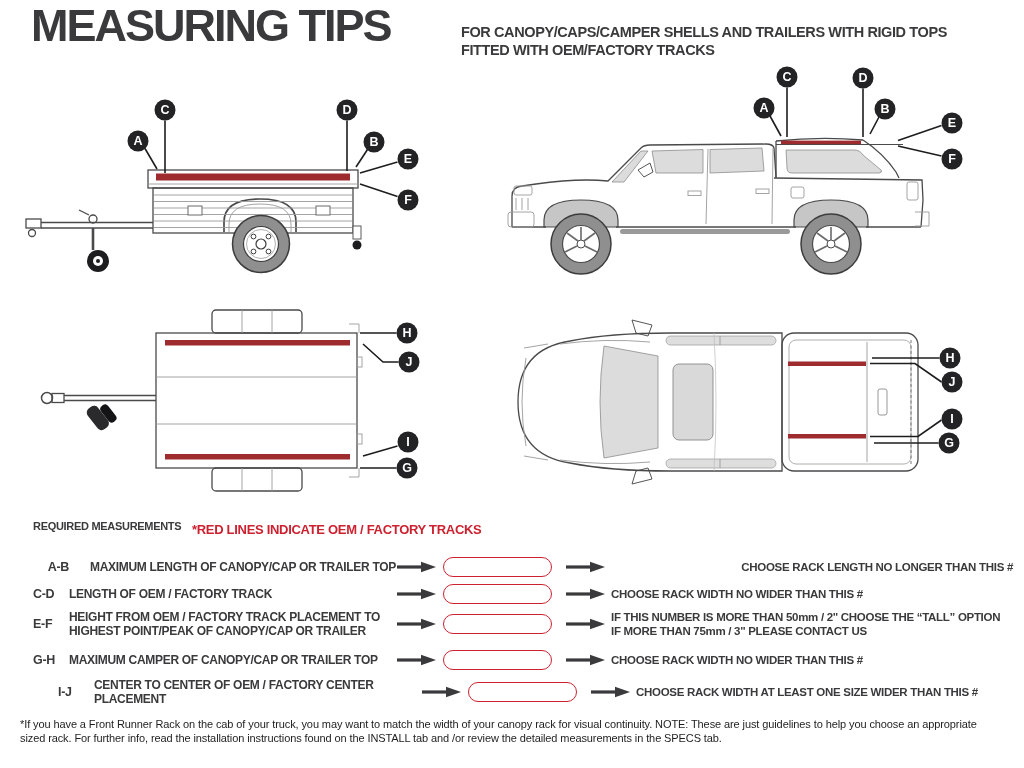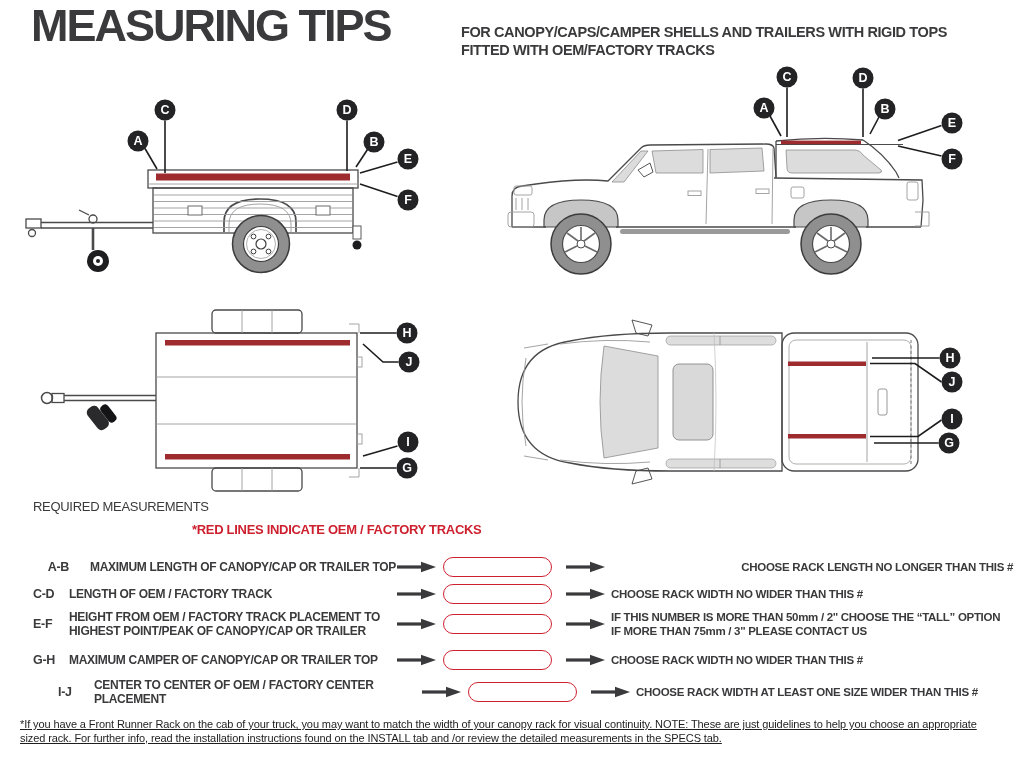--- a/index.html
+++ b/index.html
@@ -17,36 +17,36 @@
 
   svg{position:absolute;overflow:visible;}
   .ln{fill:none;stroke:#4a4a4c;stroke-width:1.3;}
   .ln2{fill:none;stroke:#9a9a9c;stroke-width:0.9;}
   .glass{fill:#dcdcdd;stroke:#8d8d8f;stroke-width:0.8;}
   .track{fill:var(--track-red);stroke:none;}
   .leader{fill:none;stroke:#1d1d1f;stroke-width:1.6;}
   .lblc{fill:var(--circle);}
   .lblt{fill:#fff;font-size:12.5px;font-weight:bold;text-anchor:middle;}
 
-  #sec-title{left:33px;top:499px;font-size:13px;font-weight:normal;letter-spacing:-0.3px;}
+  #sec-title{left:33px;top:520px;font-size:11px;font-weight:bold;letter-spacing:-0.3px;}
   #sec-note{left:192px;top:522px;font-size:13px;font-weight:bold;letter-spacing:-0.3px;color:var(--accent-red);}
 
   .m-row{position:absolute;left:33px;width:980px;display:flex;align-items:center;}
   .m-row.multiline{align-items:center;}
   .m-id{width:36px;flex:none;font-size:12.5px;font-weight:bold;letter-spacing:-0.3px;}
   .m-desc{width:327px;flex:none;font-size:12px;font-weight:bold;letter-spacing:-0.3px;
     line-height:14px;white-space:pre-line;}
   .m-arrow{flex:none;display:flex;align-items:center;height:20px;}
   .m-arrow.a1{width:40px;margin-right:7px;}
   .m-arrow.a2{width:40px;margin-left:13px;margin-right:6px;}
   .m-pill{flex:none;width:109px;height:20px;border:1.4px solid var(--accent-red);border-radius:10px;background:#fff;}
   .m-result{flex:1;font-size:11.5px;font-weight:bold;letter-spacing:-0.3px;line-height:14px;white-space:pre-line;}
 
   #footnote{left:20px;top:718px;width:990px;font-size:11px;line-height:13.5px;
-    letter-spacing:-0.1px;color:#1e1e1f;white-space:pre-line;font-weight:normal;text-decoration:underline;}
+    letter-spacing:-0.1px;color:#1e1e1f;white-space:pre-line;font-weight:normal;}
 </style>
 </head>
 <body>
 
 <div id="page">
 
   <div id="title" class="abs">MEASURING TIPS</div>
   <div id="subtitle" class="abs">FOR CANOPY/CAPS/CAMPER SHELLS AND TRAILERS WITH RIGID TOPS
 FITTED WITH OEM/FACTORY TRACKS</div>
 

